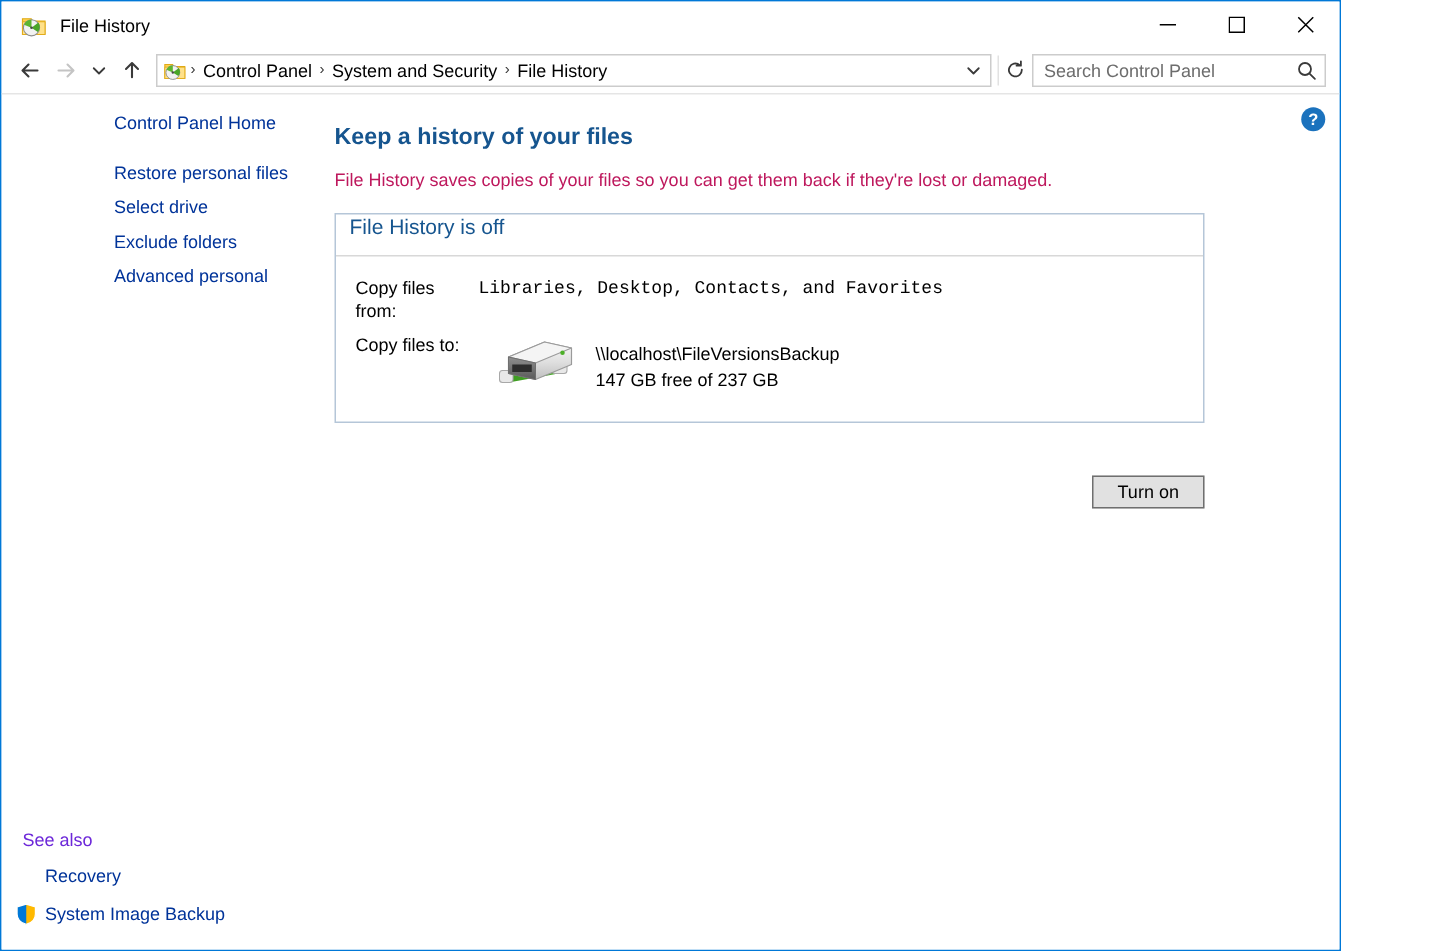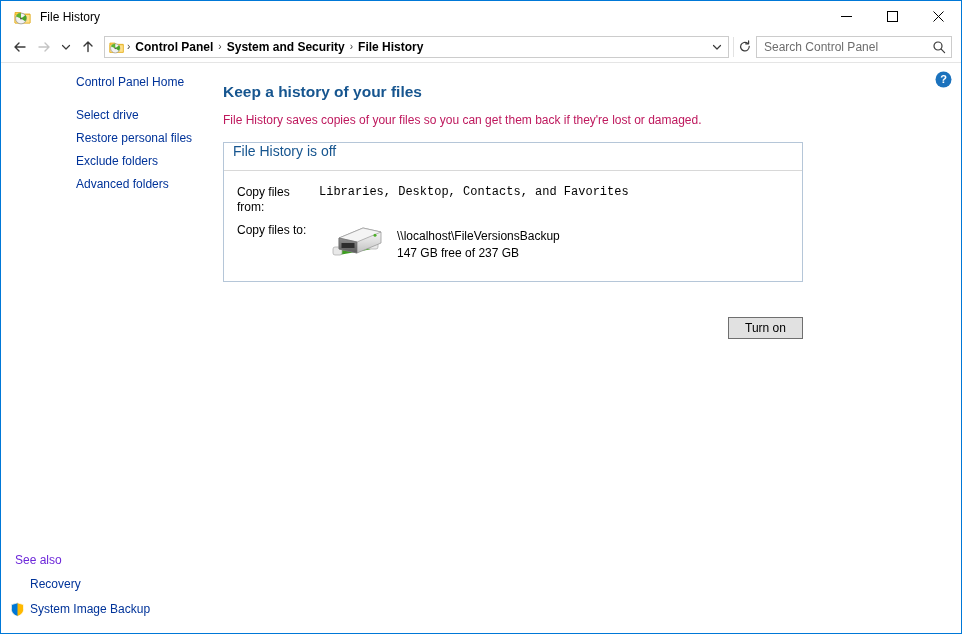--- a/index.html
+++ b/index.html
@@ -8,21 +8,21 @@
   }
   body {
     width: 962px;
     height: 634px;
     background: #ffffff;
     font-family: "Liberation Sans", sans-serif;
     overflow: hidden;
   }
   .window {
     position: relative;
-    width: 962px;
+    width: 894px;
     height: 634px;
     box-sizing: border-box;
     border: 1px solid #0078d7;
     background: #ffffff;
     overflow: hidden;
   }
 
   
   .titlebar {
     position: relative;
@@ -101,21 +101,20 @@
     margin-left: 4px;
     margin-right: 1px;
     flex: none;
   }
   .crumb {
     font-size: 12px;
     color: #000000;
     padding: 0 4px;
     white-space: nowrap;
     line-height: 20px;
-    font-weight: bold;
   }
   .crumb-sep {
     font-size: 10px;
     color: #3a3a3a;
     padding: 0 1px;
     line-height: 20px;
   }
   .addr-spacer { flex: 1 1 auto; }
   .addr-chev, .addr-refresh {
     width: 22px;
@@ -434,24 +433,24 @@
         </svg>
       </div>
     </div>
   </div>
 
   <div class="content">
 
     <div class="sidebar">
       <div class="side-link">Control Panel Home</div>
       <div class="side-gap"></div>
+      <div class="side-link">Restore personal files</div>
       <div class="side-link">Select drive</div>
-      <div class="side-link">Restore personal files</div>
       <div class="side-link">Exclude folders</div>
-      <div class="side-link">Advanced folders</div>
+      <div class="side-link">Advanced personal</div>
 
       <div class="seealso">
         <div class="seealso-title">See also</div>
         <div class="seealso-link">Recovery</div>
         <div class="seealso-link">
           <span class="shield-wrap">
             <svg width="15" height="15" viewBox="0 0 15 15">
               <path d="M7.5 0.8 L13.6 2.6 L13.6 7.3 C13.6 10.9 10.9 13.3 7.5 14.3 C4.1 13.3 1.4 10.9 1.4 7.3 L1.4 2.6 Z" fill="#ffb900"></path>
               <path d="M7.5 0.8 L1.4 2.6 L1.4 7.3 C1.4 10.9 4.1 13.3 7.5 14.3 Z" fill="#0078d7"></path>
               <path d="M7.5 0.8 L13.6 2.6 L13.6 7.3 C13.6 10.9 10.9 13.3 7.5 14.3 C4.1 13.3 1.4 10.9 1.4 7.3 L1.4 2.6 Z" fill="none" stroke="#ffffff" stroke-width="0.8"></path>

